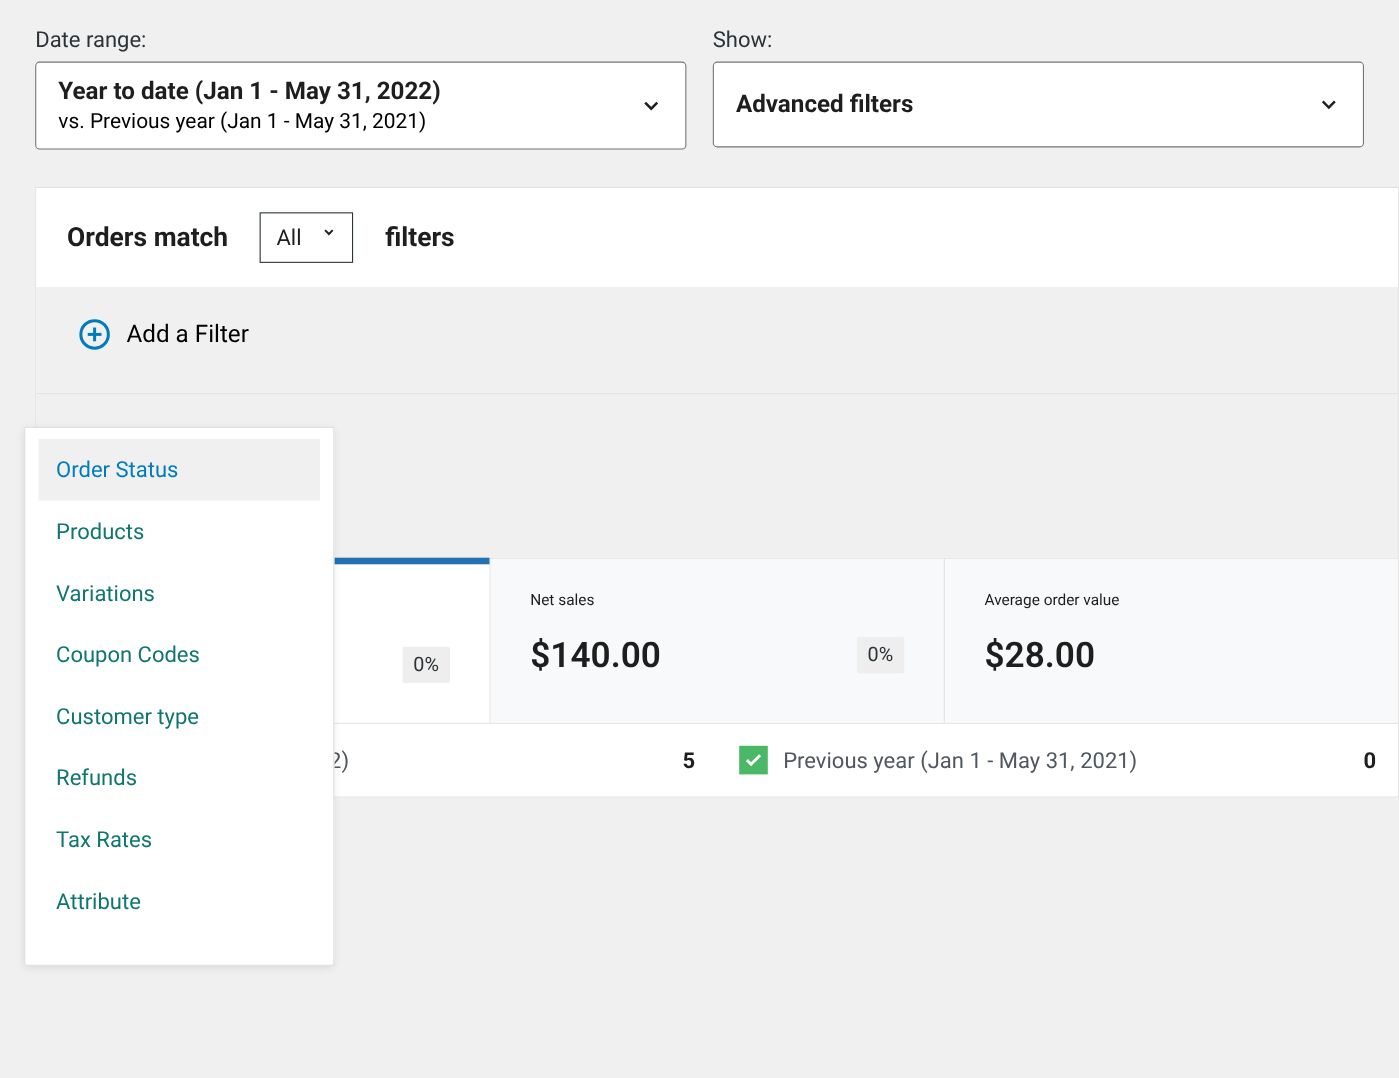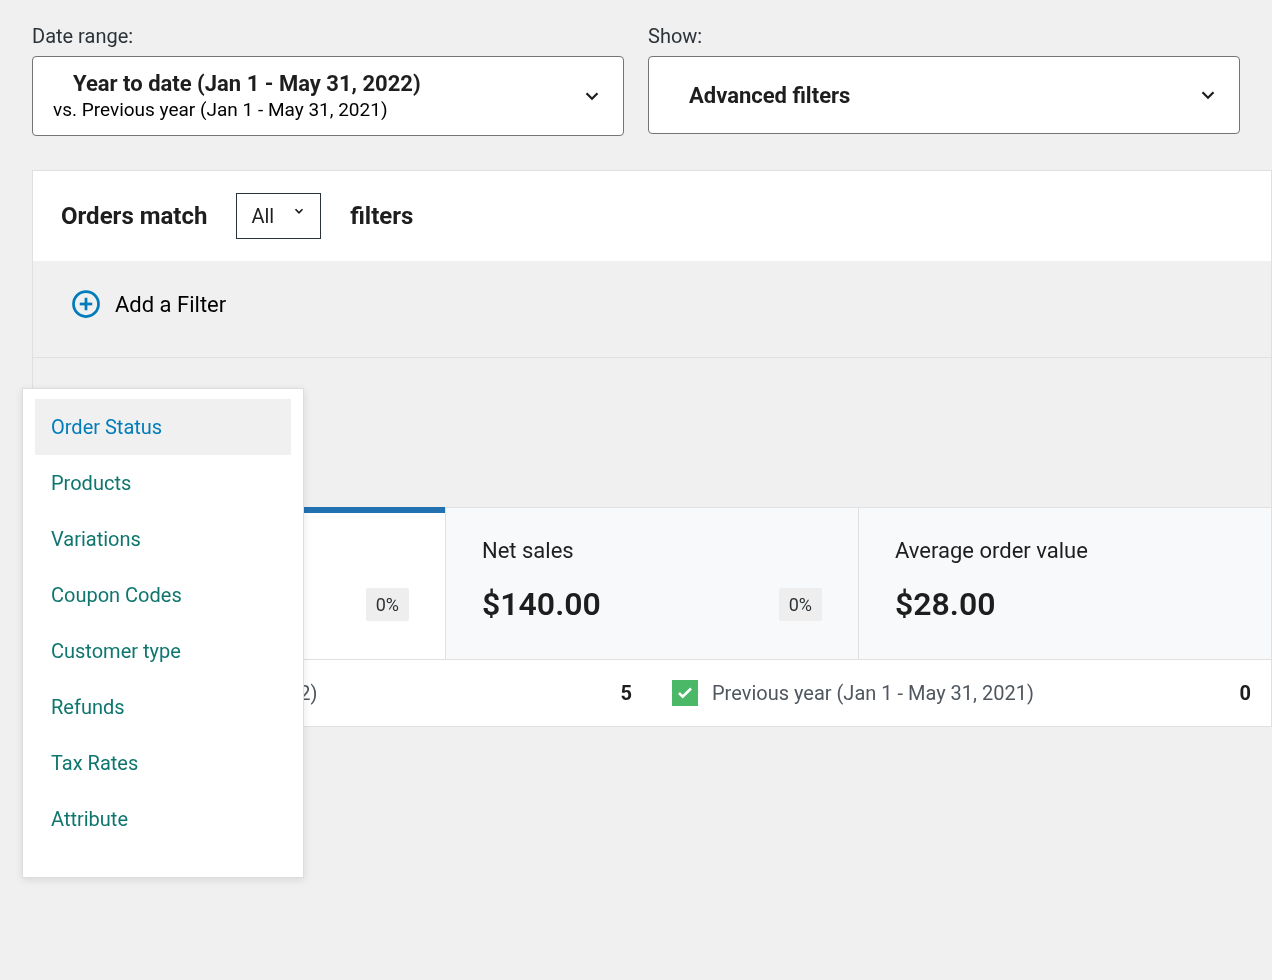--- a/index.html
+++ b/index.html
@@ -44,21 +44,20 @@
   }
   .dropdown-content {
     display: flex;
     flex-direction: column;
     gap: 2px;
   }
   .dropdown-title {
     font-weight: 700;
     font-size: 22px;
     color: #1e1e1e;
-    margin-left: 20px;
   }
   .dropdown-sub {
     font-size: 19px;
     color: #000000;
   }
   .chevron-down {
     width: 22px;
     height: 22px;
     flex-shrink: 0;
   }
@@ -169,21 +168,21 @@
   .stat-card.active::before {
     content: "";
     position: absolute;
     top: -1px;
     left: 0;
     right: 0;
     height: 6px;
     background: #2271b1;
   }
   .stat-title {
-    font-size: 22px;
+    font-size: 14px;
     color: #1e1e1e;
     margin-bottom: 22px;
   }
   .stat-value-row {
     display: flex;
     align-items: center;
     justify-content: space-between;
   }
   .stat-value {
     font-size: 32px;

